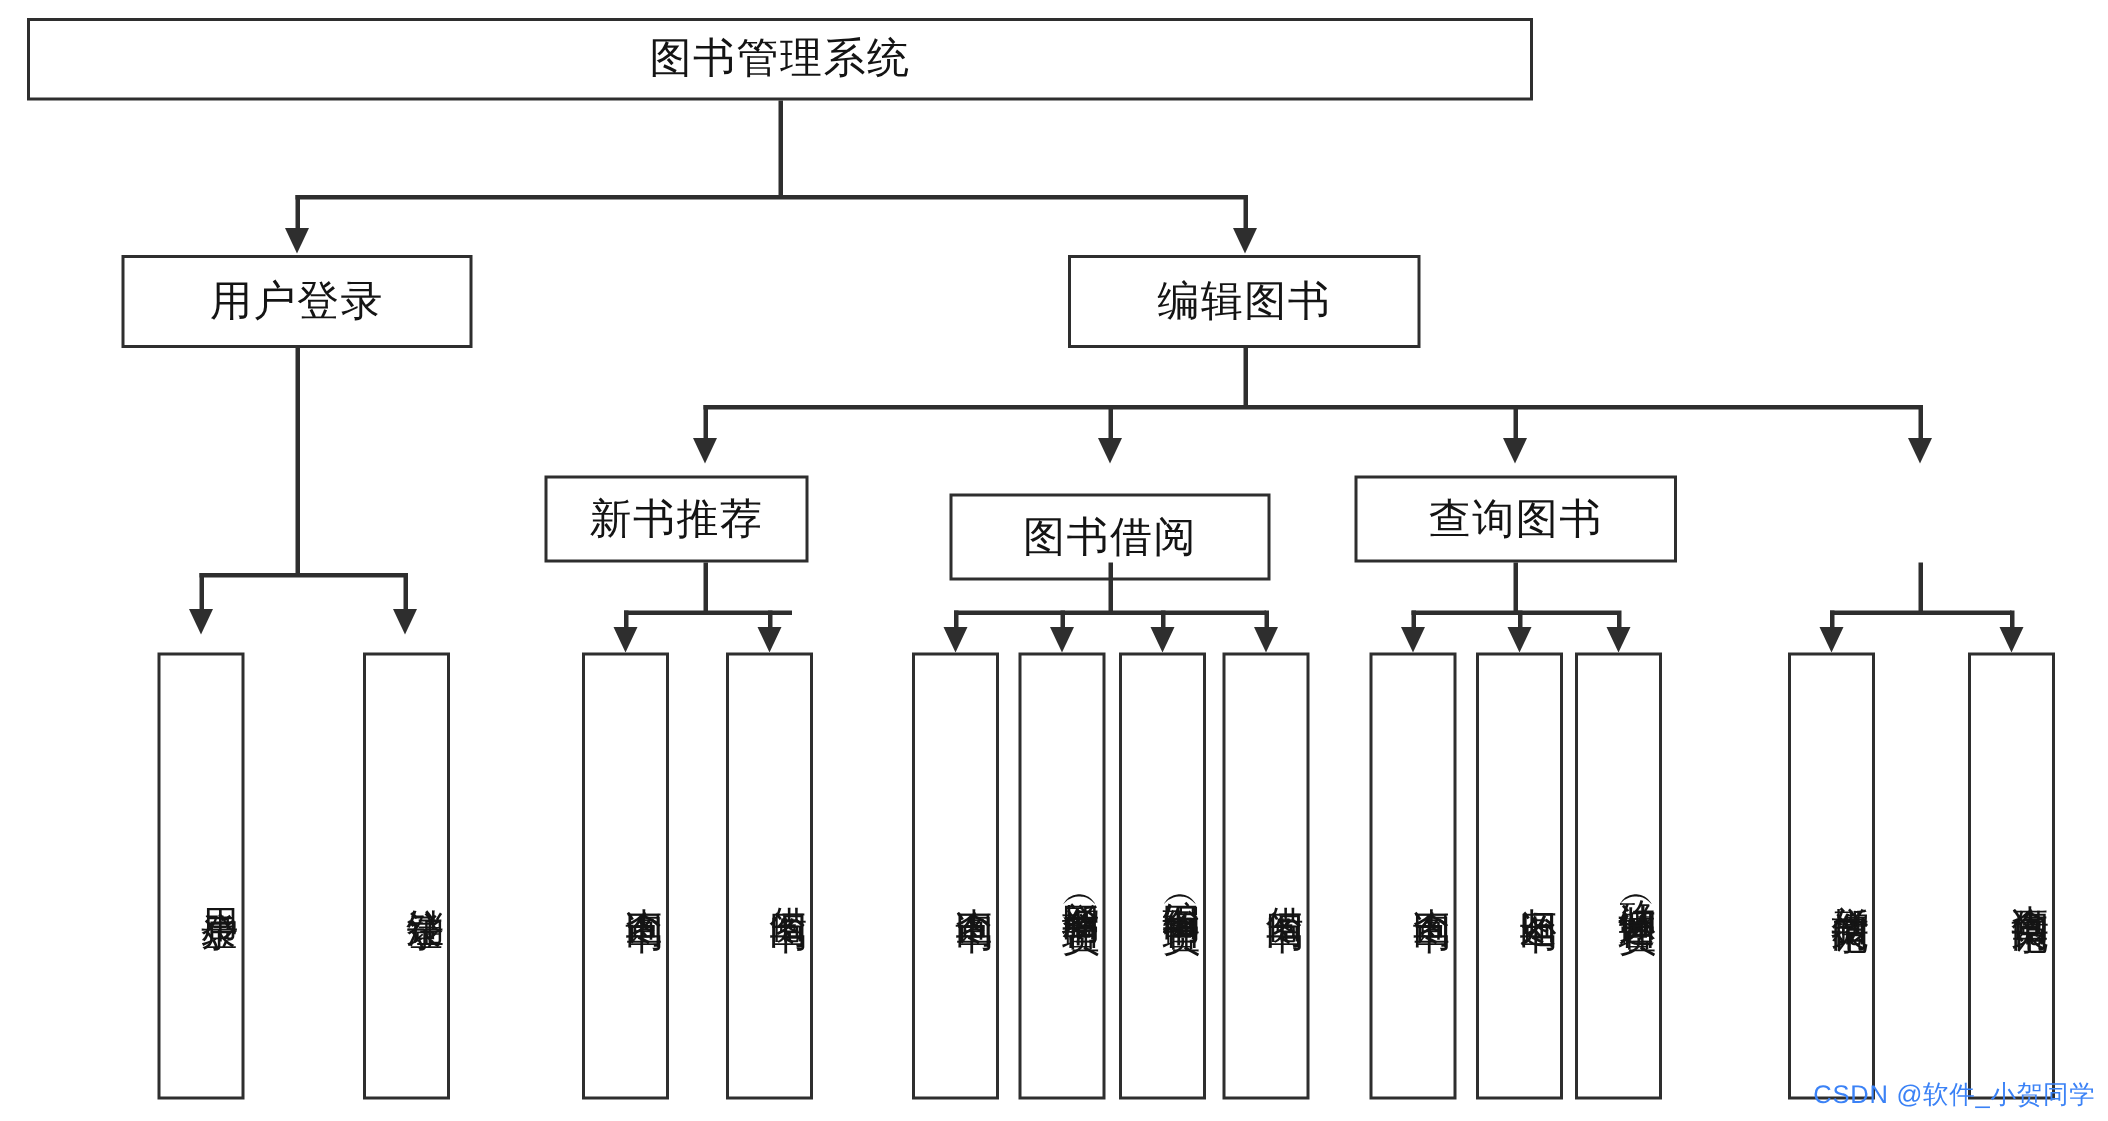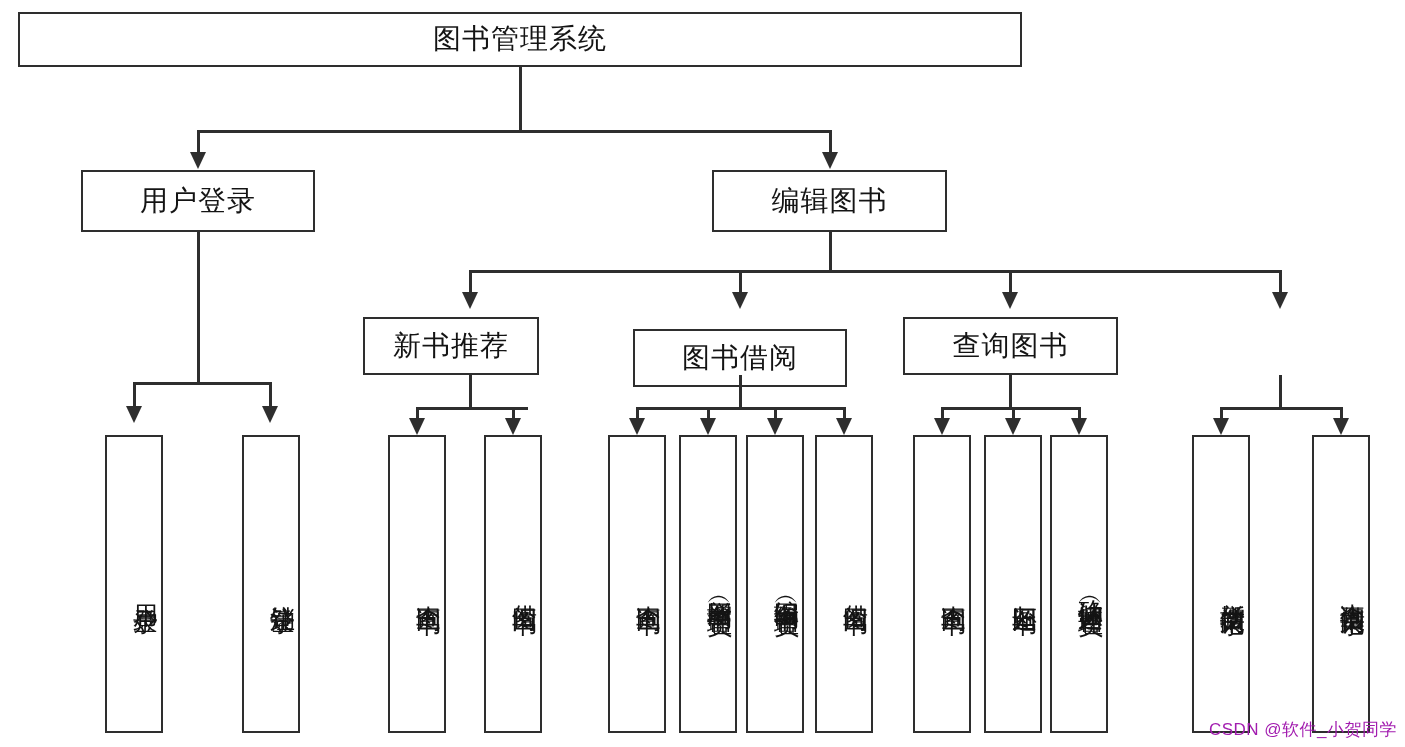--- a/index.html
+++ b/index.html
@@ -61,21 +61,21 @@
     height: 0;
     border-left: 8px solid transparent;
     border-right: 8px solid transparent;
     border-top: 17px solid #2e2e2e;
   }
   .watermark {
     position: absolute;
     right: 8px;
     bottom: 6px;
     font-size: 17px;
-    color: #a21caf;
+    color: #3b82f6;
     letter-spacing: 0.5px;
     white-space: nowrap;
     margin-top: 44px;
   }
 </style>
 </head>
 <body>
 
 <div id="canvas">
 

